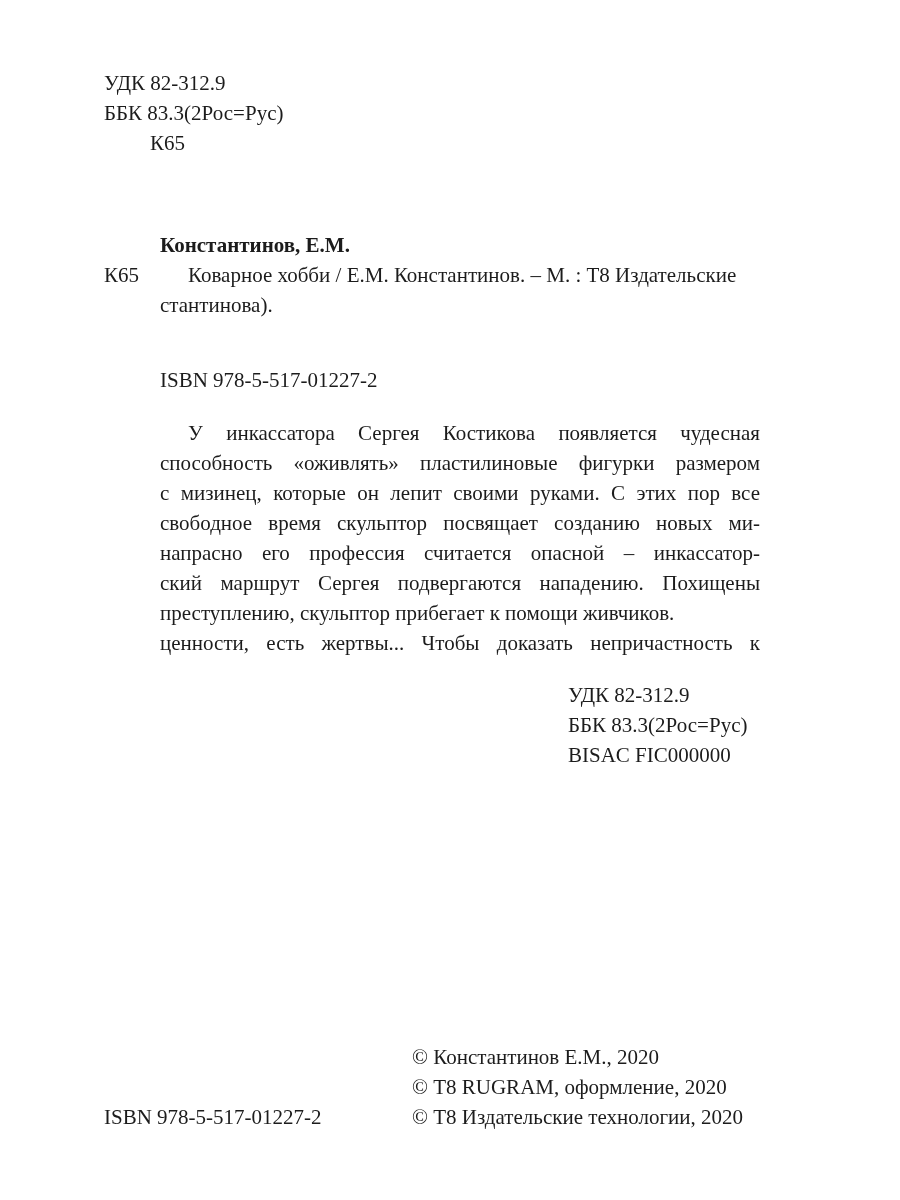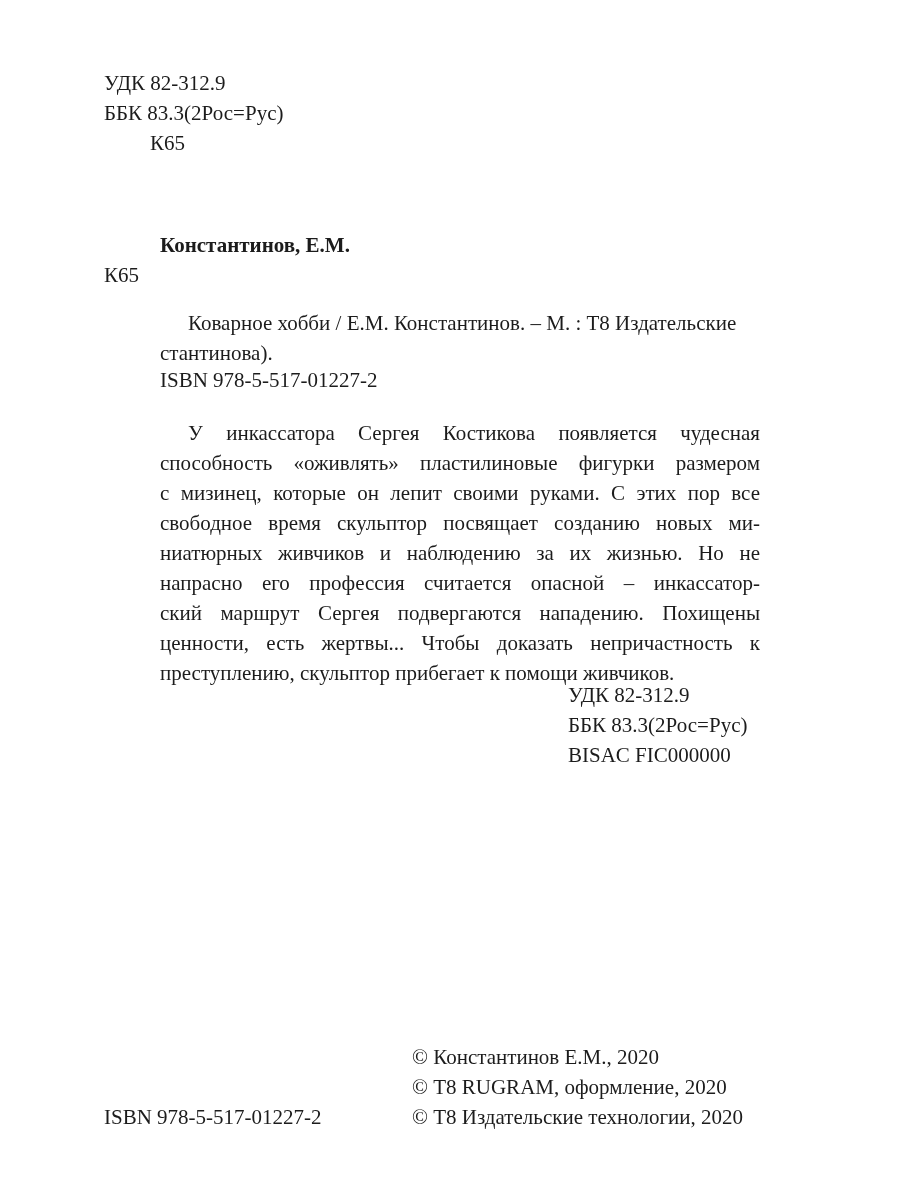--- a/index.html
+++ b/index.html
@@ -22,21 +22,21 @@
     
     .top-codes { left: 104px; top: 68px; }
     .top-codes div { height: 30px; }
     .top-codes .indent { padding-left: 46px; }
 
     
     .author { left: 160px; top: 230px; font-weight: bold; }
     .k65-left { left: 104px; top: 260px; }
     .biblio { left: 160px; top: 260px; width: 600px; white-space: normal; }
     .biblio .line { display: block; height: 30px; white-space: nowrap; }
-    .biblio .first { padding-left: 28px; margin-top: 48px; }
+    .biblio .first { padding-left: 28px; }
     .isbn-mid { left: 160px; top: 365px; }
 
     
     .annotation { left: 160px; top: 418px; width: 600px; white-space: normal; }
     .annotation .line {
       display: block; height: 30px; white-space: nowrap;
       text-align: justify; text-align-last: justify;
     }
     .annotation .line.first { padding-left: 28px; }
     .annotation .line.last { text-align-last: left; }
@@ -67,25 +67,24 @@
   <span class="line">стантинова).</span>
 </div>
 
 <div class="abs isbn-mid">ISBN 978-5-517-01227-2</div>
 
 <div class="abs annotation">
   <span class="line first">У инкассатора Сергея Костикова появляется чудесная</span>
   <span class="line">способность «оживлять» пластилиновые фигурки размером</span>
   <span class="line">с мизинец, которые он лепит своими руками. С этих пор все</span>
   <span class="line">свободное время скульптор посвящает созданию новых ми-</span>
-  <span class="line">ниатюрных живчиков и наблюдению за их жизнью. Но не</span>
   <span class="line">напрасно его профессия считается опасной – инкассатор-</span>
   <span class="line">ский маршрут Сергея подвергаются нападению. Похищены</span>
+  <span class="line last">преступлению, скульптор прибегает к помощи живчиков.</span>
   <span class="line">ценности, есть жертвы... Чтобы доказать непричастность к</span>
-  <span class="line last">преступлению, скульптор прибегает к помощи живчиков.</span>
 </div>
 
 <div class="abs right-codes">
   <div>УДК 82-312.9</div>
   <div>ББК 83.3(2Рос=Рус)</div>
   <div>BISAC FIC000000</div>
 </div>
 
 <div class="abs isbn-bottom">ISBN 978-5-517-01227-2</div>
 

